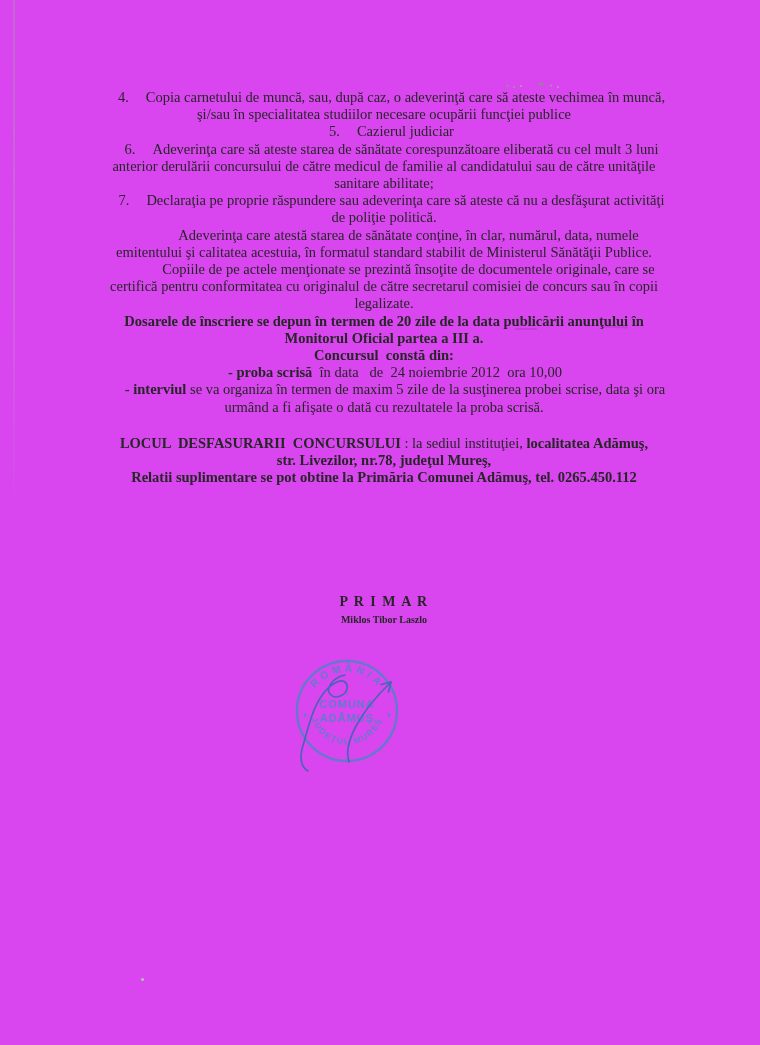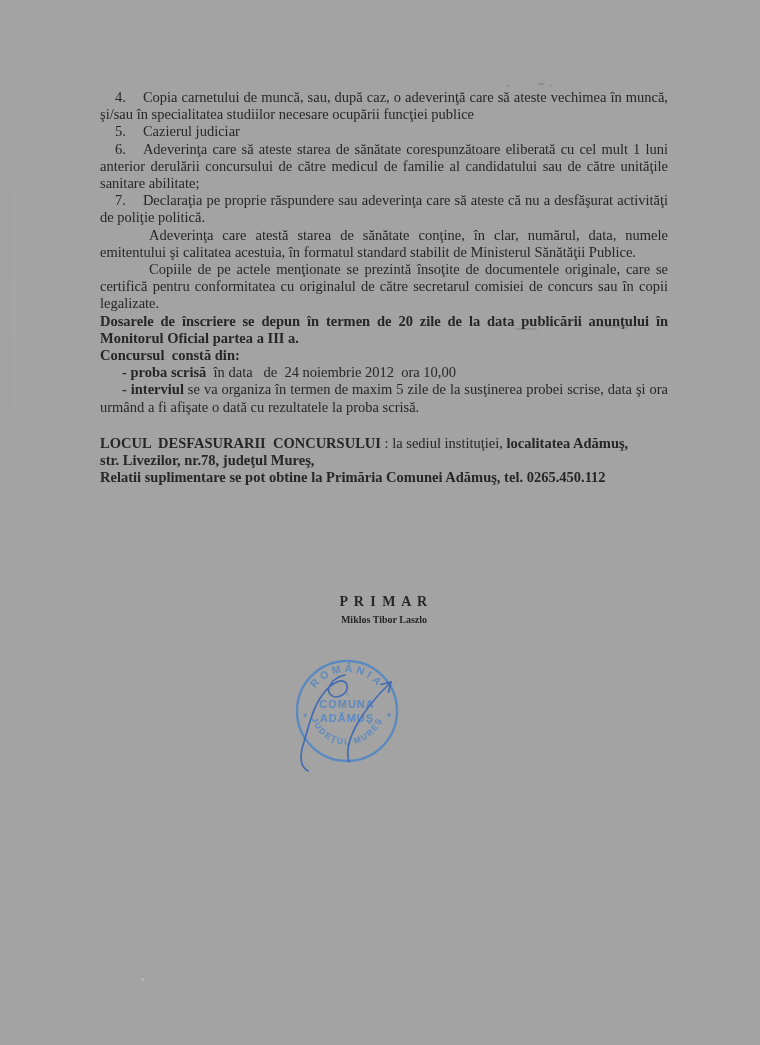--- a/index.html
+++ b/index.html
@@ -1,33 +1,33 @@
 <!DOCTYPE html>
 <html><head>
 <meta charset="utf-8">
 <style>
   html,body { margin:0; padding:0; background:#ffffff; }
   .page {
     position:relative; width:760px; height:1045px;
-    background:#a3a3a3; overflow:hidden;
+    background:#d946ef; overflow:hidden;
     font-family:"Liberation Serif", serif;
     color:#262626;
   }
   
   .scan-line {
     position:absolute; left:13px; top:0; width:2px; height:515px;
     background:linear-gradient(to bottom, rgba(160,160,160,.38), rgba(180,180,180,.25) 60%, rgba(200,200,200,0));
   }
   .speck { position:absolute; border-radius:1px; }
 
   .content {
     position:absolute; left:100px; top:89px; width:568px;
     font-size:14.5px; line-height:17.2px;
   }
-  .content p { margin:0; }
+  .content p { margin:0;text-align:center; }
   .just { text-align:justify; }
   .li { text-indent:15px; }
   .gap { display:inline-block; width:17px; }
   .para { text-indent:49px; }
   .prewrap { white-space:pre-wrap; }
   .deadline { margin-top:20px; font-weight:bold; }
   .contest-heading { margin-top:13px; font-weight:bold; }
   .contest-line { text-indent:22px; }
   .contest-line .lead { font-weight:bold; }
   .location { margin-top:19px; font-weight:bold; }
@@ -52,21 +52,21 @@
   <div class="speck" style="left:550px;top:84px;width:2px;height:3px;background:#969696;"></div>
   <div class="speck" style="left:557px;top:86px;width:2px;height:2px;background:#a8a8a8;"></div>
   <div class="speck" style="left:515px;top:328px;width:22px;height:2px;background:rgba(0,0,0,0.10);"></div>
   <div class="speck" style="left:600px;top:326px;width:28px;height:2px;background:rgba(0,0,0,0.10);transform:rotate(2deg);"></div>
   <div class="speck" style="left:141px;top:978px;width:3px;height:3px;background:#b5b5b5;"></div>
 
   <div class="content">
 
     <p class="just li"><span>4.</span><span class="gap"></span><span>Copia carnetului de muncă, sau, după caz, o adeverinţă care să ateste vechimea în muncă, şi/sau în specialitatea studiilor necesare ocupării funcţiei publice</span></p>
     <p class="just li"><span>5.</span><span class="gap"></span><span>Cazierul judiciar</span></p>
-    <p class="just li"><span>6.</span><span class="gap"></span><span>Adeverinţa care să ateste starea de sănătate corespunzătoare eliberată cu cel mult 1 luni anterior derulării concursului de către medicul de familie al candidatului sau de către unităţile sanitare abilitate;</span></p>
+    <p class="just li"><span>6.</span><span class="gap"></span><span>Adeverinţa care să ateste starea de sănătate corespunzătoare eliberată cu cel mult 3 luni anterior derulării concursului de către medicul de familie al candidatului sau de către unităţile sanitare abilitate;</span></p>
     <p class="just li"><span>7.</span><span class="gap"></span><span>Declaraţia pe proprie răspundere sau adeverinţa care să ateste că nu a desfăşurat activităţi de poliţie politică.</span></p>
 
     <p class="just para">Adeverinţa care atestă starea de sănătate conţine, în clar, numărul, data, numele emitentului şi calitatea acestuia, în formatul standard stabilit de Ministerul Sănătăţii Publice.</p>
     <p class="just para">Copiile de pe actele menţionate se prezintă însoţite de documentele originale, care se certifică pentru conformitatea cu originalul de către secretarul comisiei de concurs sau în copii legalizate.</p>
 
     <p class="just deadline">Dosarele de înscriere se depun în termen de 20 zile de la data publicării anunţului în Monitorul Oficial partea a III a.</p>
 
     <p class="contest-heading prewrap">Concursul  constă din:</p>
     <p class="contest-line prewrap"><span class="lead">- proba scrisă</span><span>  în data   de  24 noiembrie 2012  ora 10,00</span></p>
     <p class="contest-line just"><span class="lead">- interviul</span><span> se va organiza în termen de maxim 5 zile de la susţinerea probei scrise, data şi ora urmând a fi afişate o dată cu rezultatele la proba scrisă.</span></p>

